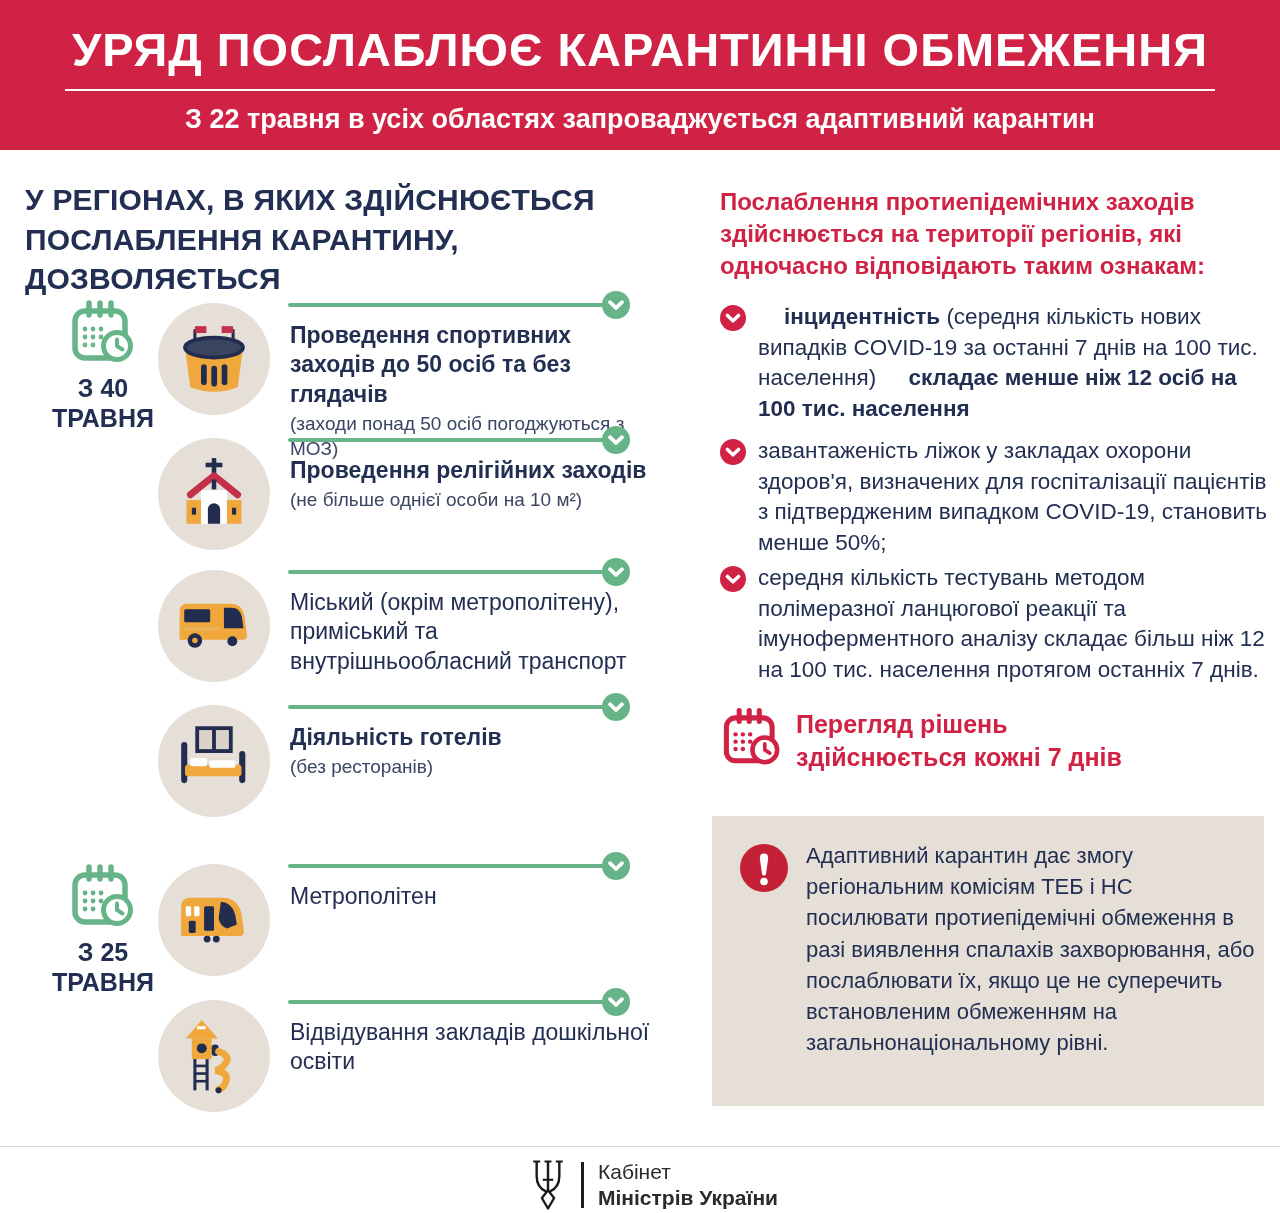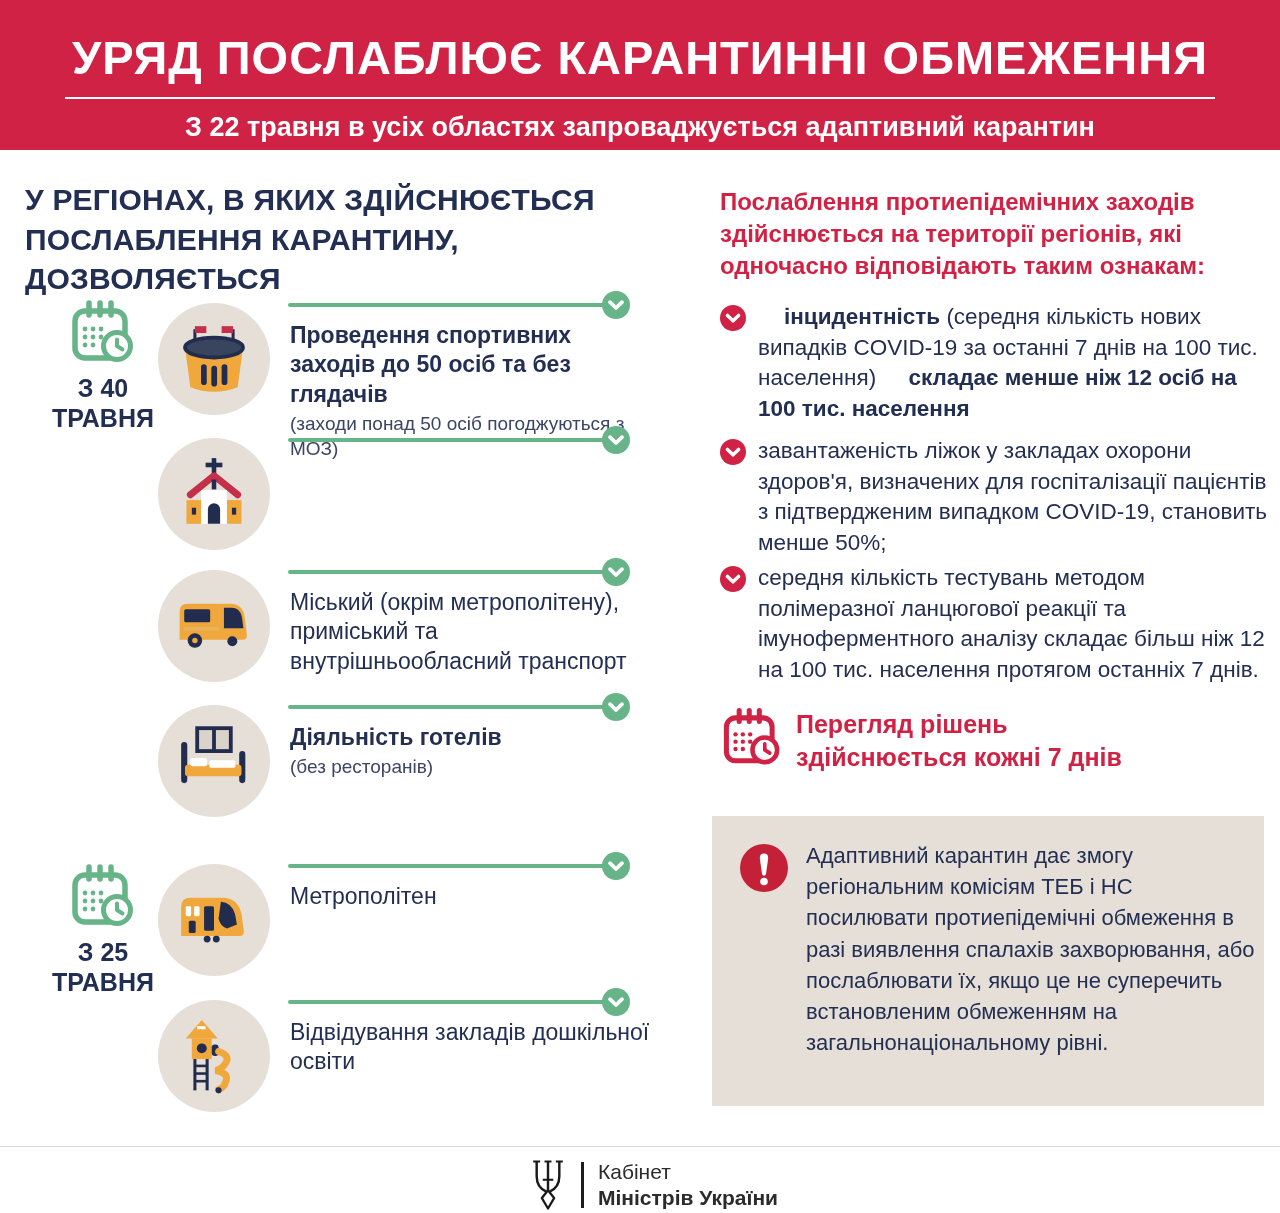--- a/index.html
+++ b/index.html
@@ -11,21 +11,21 @@
     --yellow:#f0a73c;
     --icon-navy:#222c4e;
     --icon-red:#c42f4a;
   }
   *{margin:0;padding:0;box-sizing:border-box;}
   body{font-family:"Liberation Sans",sans-serif;background:#ffffff;}
   .canvas{position:relative;width:1280px;height:1213px;background:#ffffff;overflow:hidden;}
 
   
   .banner{position:absolute;left:0;top:0;width:1280px;height:150px;background:var(--red);text-align:center;color:#fff;}
-  .banner-title{padding-top:30px;font-size:47px;font-weight:bold;letter-spacing:1px;}
+  .banner-title{padding-top:22px;font-size:47px;font-weight:bold;letter-spacing:1px;}
   .banner-divider{width:1150px;height:2px;background:#ffffff;margin:12px auto 0;}
   .banner-subtitle{margin-top:13px;font-size:27px;font-weight:bold;}
 
   
   .left-heading{position:absolute;left:25px;top:180px;width:665px;font-size:30px;line-height:1.32;font-weight:bold;color:var(--navy);letter-spacing:.2px;}
 
   .date-group{position:absolute;width:150px;text-align:center;color:var(--navy);}
   .date-group .cal-icon{display:block;width:70px;height:70px;margin:0 auto;color:var(--green);}
   .date-group .cal-icon svg{width:100%;height:100%;}
   .date-label{margin-top:6px;font-size:25px;font-weight:bold;line-height:1.18;}
@@ -234,20 +234,24 @@
       <svg viewBox="0 0 110 110">
           <use href="#ico-church"></use>
         </svg>
     </span>
     <div class="item-line"></div>
     <span class="item-check">
       <svg viewBox="0 0 28 28">
           <use href="#ico-check"></use>
         </svg>
     </span>
+    <div class="item-text">
+      <div class="item-title t-bold">Проведення релігійних заходів</div>
+      <div class="item-note">(не більше однієї особи на 10 м²)</div>
+    </div>
   </div>
 
   <div class="item" style="top:570px;">
     <span class="item-circle">
       <svg viewBox="0 0 110 110">
           <use href="#ico-bus"></use>
         </svg>
     </span>
     <div class="item-line"></div>
     <span class="item-check">

